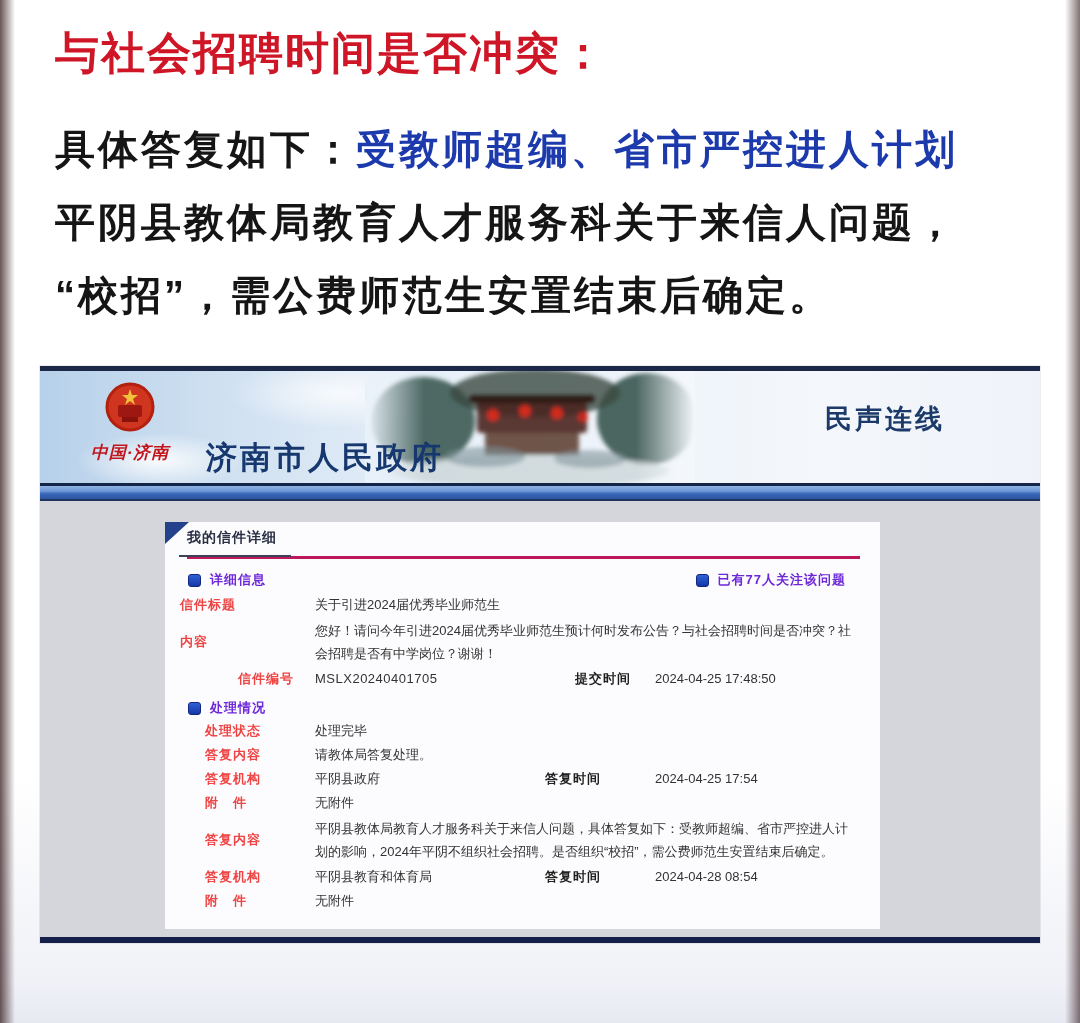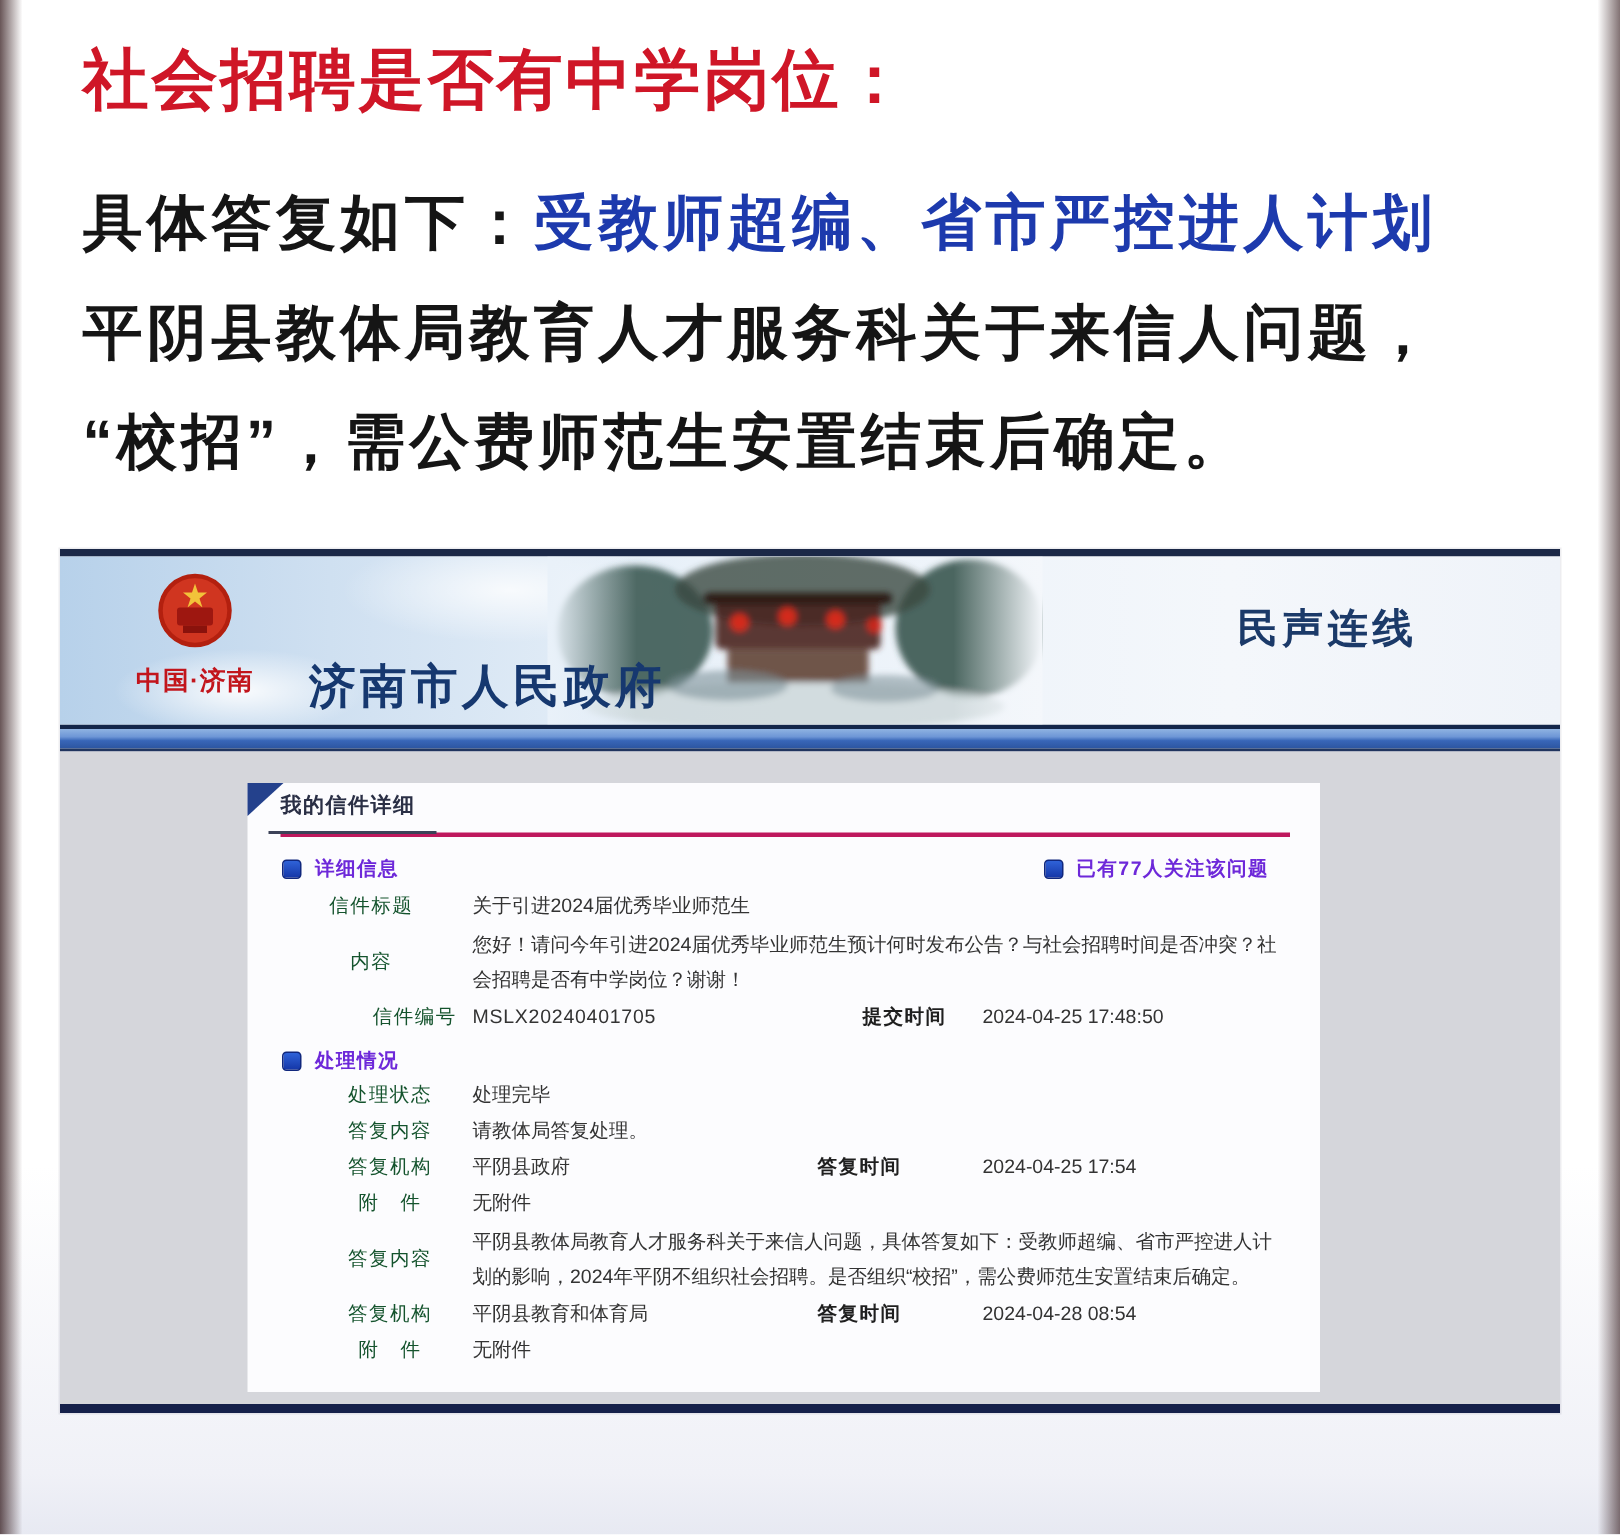--- a/index.html
+++ b/index.html
@@ -19,21 +19,21 @@
 
   
   .shot{margin:34px 40px 0;position:relative;box-shadow:0 0 0 1px rgba(20,30,60,0.08);}
   .shot-top{height:5px;background:#1b2847;}
   .banner{height:112px;position:relative;overflow:hidden;
           background:linear-gradient(90deg,#b7d1ea 0%,#cfe0f1 18%,#e9f1f9 42%,#f4f7fb 78%,#eff3f9 100%);}
   .banner::before{content:"";position:absolute;inset:0;
           background:radial-gradient(120px 40px at 12% 80%,rgba(255,255,255,0.9),rgba(255,255,255,0) 70%),
                      radial-gradient(160px 50px at 30% 20%,rgba(255,255,255,0.8),rgba(255,255,255,0) 70%);}
   .logo-block{position:absolute;left:26px;top:10px;width:128px;text-align:center;z-index:3;}
-  .logo-caption{margin-top:4px;font-size:17px;font-weight:800;color:#c2151c;letter-spacing:1px;white-space:nowrap;}
+  .logo-caption{margin-top:4px;font-size:17px;font-weight:800;font-style:italic;color:#c2151c;letter-spacing:1px;white-space:nowrap;}
   .site-text{position:absolute;left:166px;top:22px;z-index:3;}
   .site-name{font-size:31px;font-weight:800;color:#16386f;letter-spacing:3px;white-space:nowrap;margin-top:44px;}
   .site-url{margin-top:7px;font-size:20px;font-weight:600;color:#2a5fb0;letter-spacing:1px;white-space:nowrap;}
   .pavilion{position:absolute;left:325px;top:0;width:330px;height:112px;z-index:1;}
   .pavilion::after{content:"";position:absolute;inset:0;
       background:linear-gradient(90deg,rgba(233,241,249,1) 0%,rgba(233,241,249,0) 18%,rgba(244,247,251,0) 82%,rgba(244,247,251,1) 100%);}
   .banner-right{position:absolute;right:95px;top:30px;z-index:3;font-size:27px;font-weight:800;color:#1b3a69;letter-spacing:3px;white-space:nowrap;}
   .navbar{height:13px;border-top:3px solid #13264a;border-bottom:2px solid #20355f;
           background:linear-gradient(180deg,#8fb3e2 0%,#6d96d6 40%,#3866b8 60%,#2c55a0 100%);}
 
@@ -46,21 +46,21 @@
   .dark-underline{position:absolute;left:-8px;bottom:-1px;width:112px;height:2px;background:#3c4258;}
 
   .sec-row{display:flex;align-items:center;margin:12px 20px 4px 23px;font-size:13px;font-weight:700;color:#6d28d9;letter-spacing:1px;}
   .ic{width:13px;height:13px;flex:none;border-radius:3px;margin-right:9px;
       background:linear-gradient(180deg,#2f62d8,#1537a8);border:1px solid #10277d;box-sizing:border-box;}
   .sec-right{margin-left:auto;display:flex;align-items:center;margin-right:14px;}
 
   .row{display:flex;align-items:flex-start;padding:2px 20px 2px 15px;font-size:13px;line-height:20px;color:#333;}
   .row.tall .val{line-height:23px;}
   .row.center{align-items:center;}
-  .lab{box-sizing:border-box;width:135px;flex:none;font-weight:400;color:#14532d;letter-spacing:1px;text-align:center;}
+  .lab{box-sizing:border-box;width:135px;flex:none;font-weight:700;color:#ef4444;letter-spacing:1px;}
   .row.indent .lab{padding-left:58px;}
   .row.sub .lab{padding-left:25px;}
   .val{flex:1;}
   .val.fixed{flex:none;width:230px;}
   .val.num{flex:none;width:260px;letter-spacing:0.5px;}
   .lab2{flex:none;width:110px;font-weight:700;color:#1f1f1f;letter-spacing:1px;}
   .lab2.sm{width:80px;}
   .val2{flex:1;}
   .proc-head{margin-top:8px;margin-bottom:2px;}
 
@@ -68,21 +68,21 @@
   .below-strip{height:19px;}
 </style>
 </head>
 <body>
 
 <div class="page">
   <div class="edge left"></div>
   <div class="edge right"></div>
 
   <section class="commentary">
-    <h1 class="red-title">社会招聘是否有中学岗位：</h1>
+    <h1 class="red-title">与社会招聘时间是否冲突：</h1>
     <div class="para">
       <div class="pline"><span>具体答复如下：</span><span class="blue">受教师超编、省市严控进人计划</span></div>
       <div class="pline"><span>平阴县教体局教育人才服务科关于来信人问题，</span></div>
       <div class="pline"><span>“校招”，需公费师范生安置结束后确定。</span></div>
     </div>
   </section>
 
   <section class="shot">
     <div class="shot-top"></div>
 

